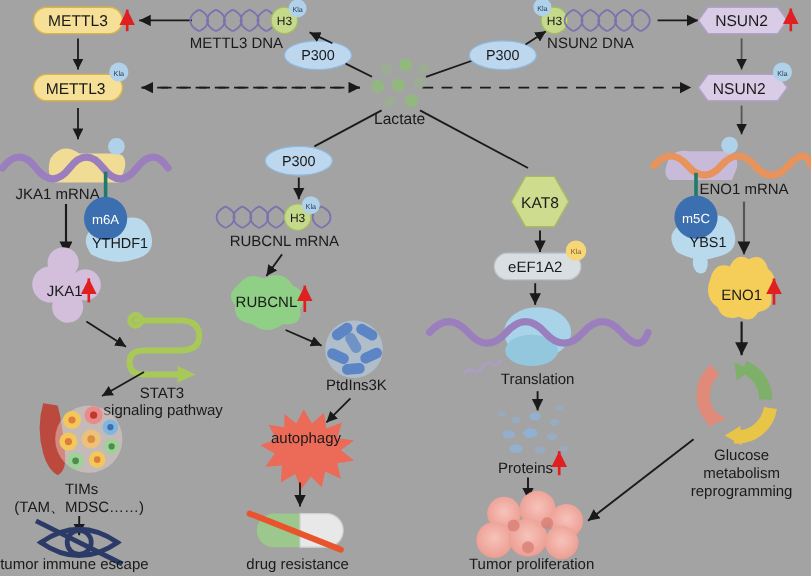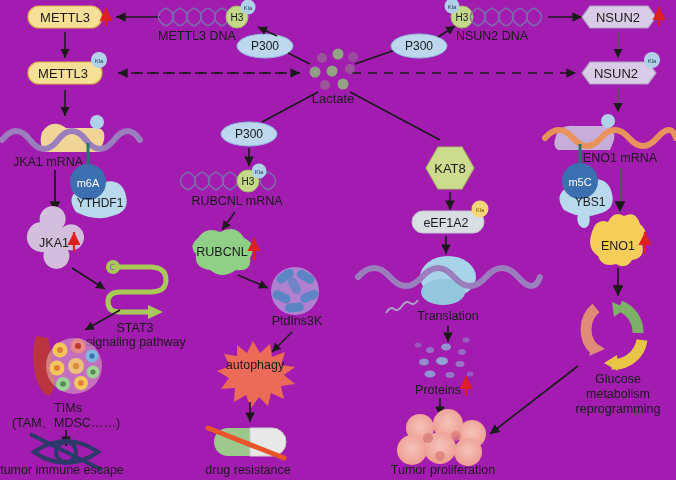--- a/index.html
+++ b/index.html
@@ -1,17 +1,17 @@
 <!DOCTYPE html>
 <html><head>
 <meta charset="utf-8">
 <style>
   html,body{margin:0;padding:0;background:#ffffff;}
   body{width:676px;height:480px;overflow:hidden;font-family:"Liberation Sans",sans-serif;}
-  #stage{position:relative;width:676px;height:480px;background:#a21caf;text-decoration:underline;}
+  #stage{position:relative;width:676px;height:480px;background:#a3a3a3;text-decoration:underline;}
   svg{display:block;}
   .lbl{font-family:"Liberation Sans",sans-serif;fill:#1a1a1a;}
 </style>
 </head>
 <body>
 
 <div id="stage">
 <svg width="676" height="480" viewBox="0 0 676 480" xmlns="http://www.w3.org/2000/svg">
   <defs>
     <marker id="ah" markerWidth="7" markerHeight="7" refX="6" refY="3" orient="auto">

